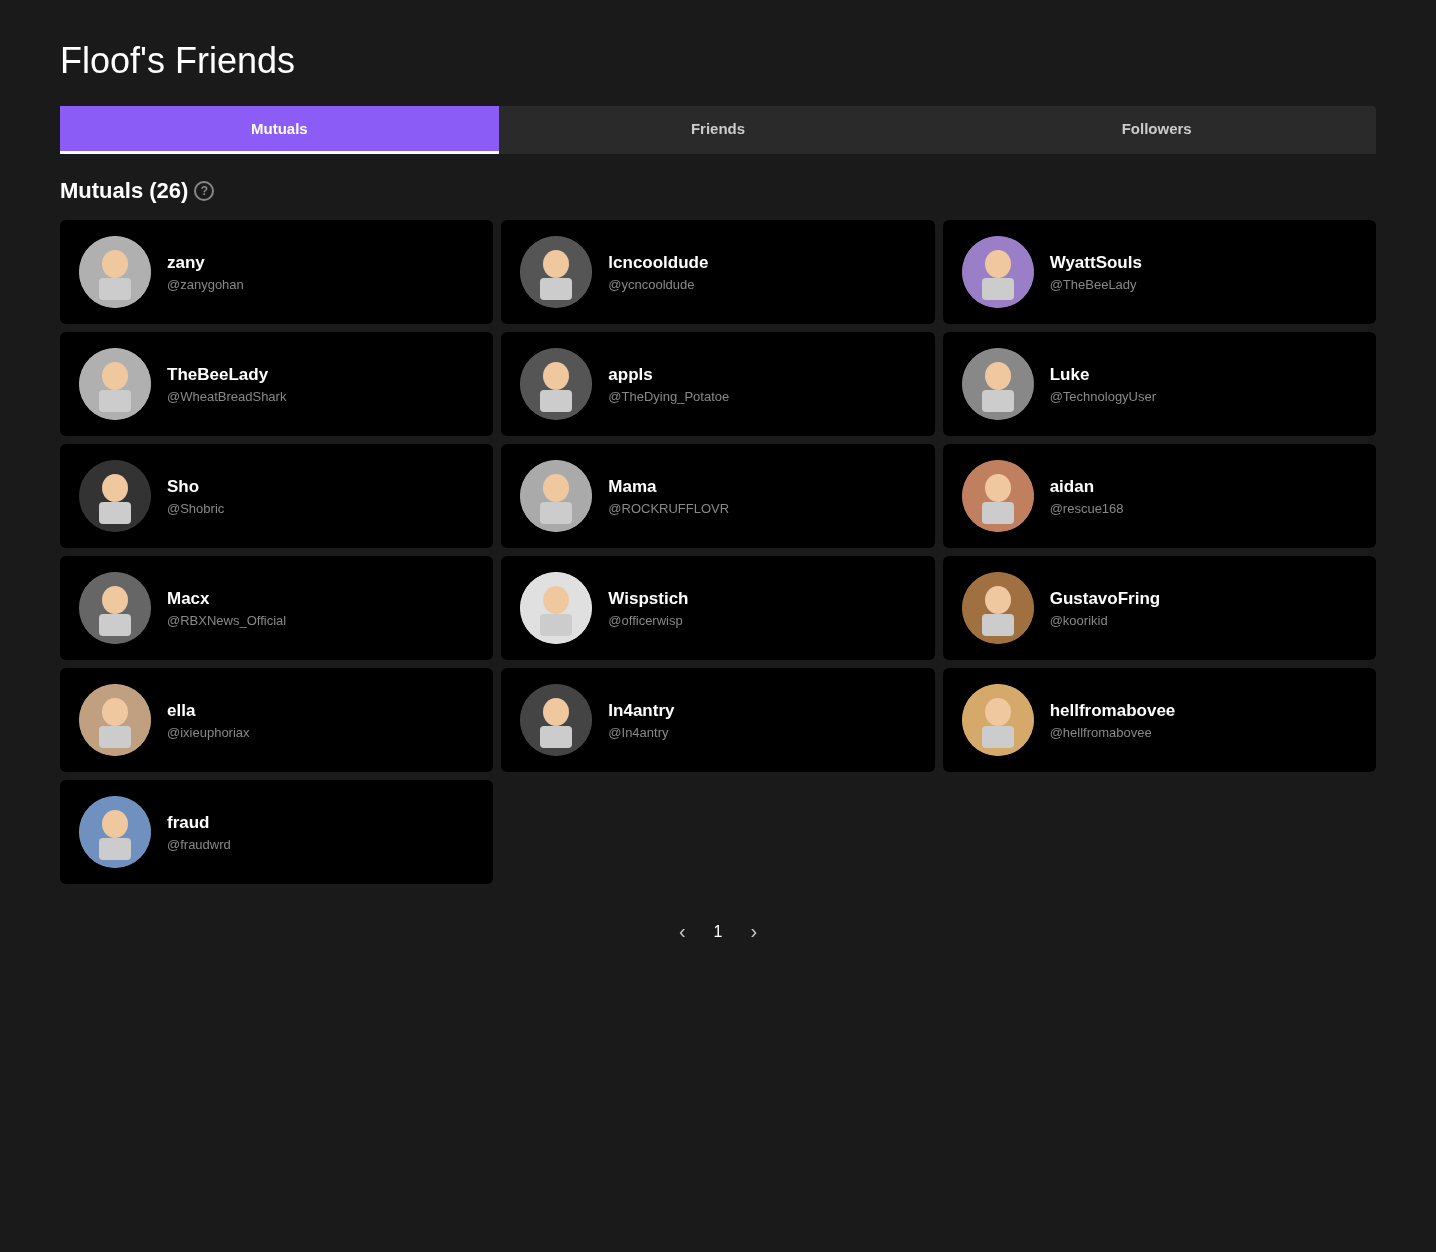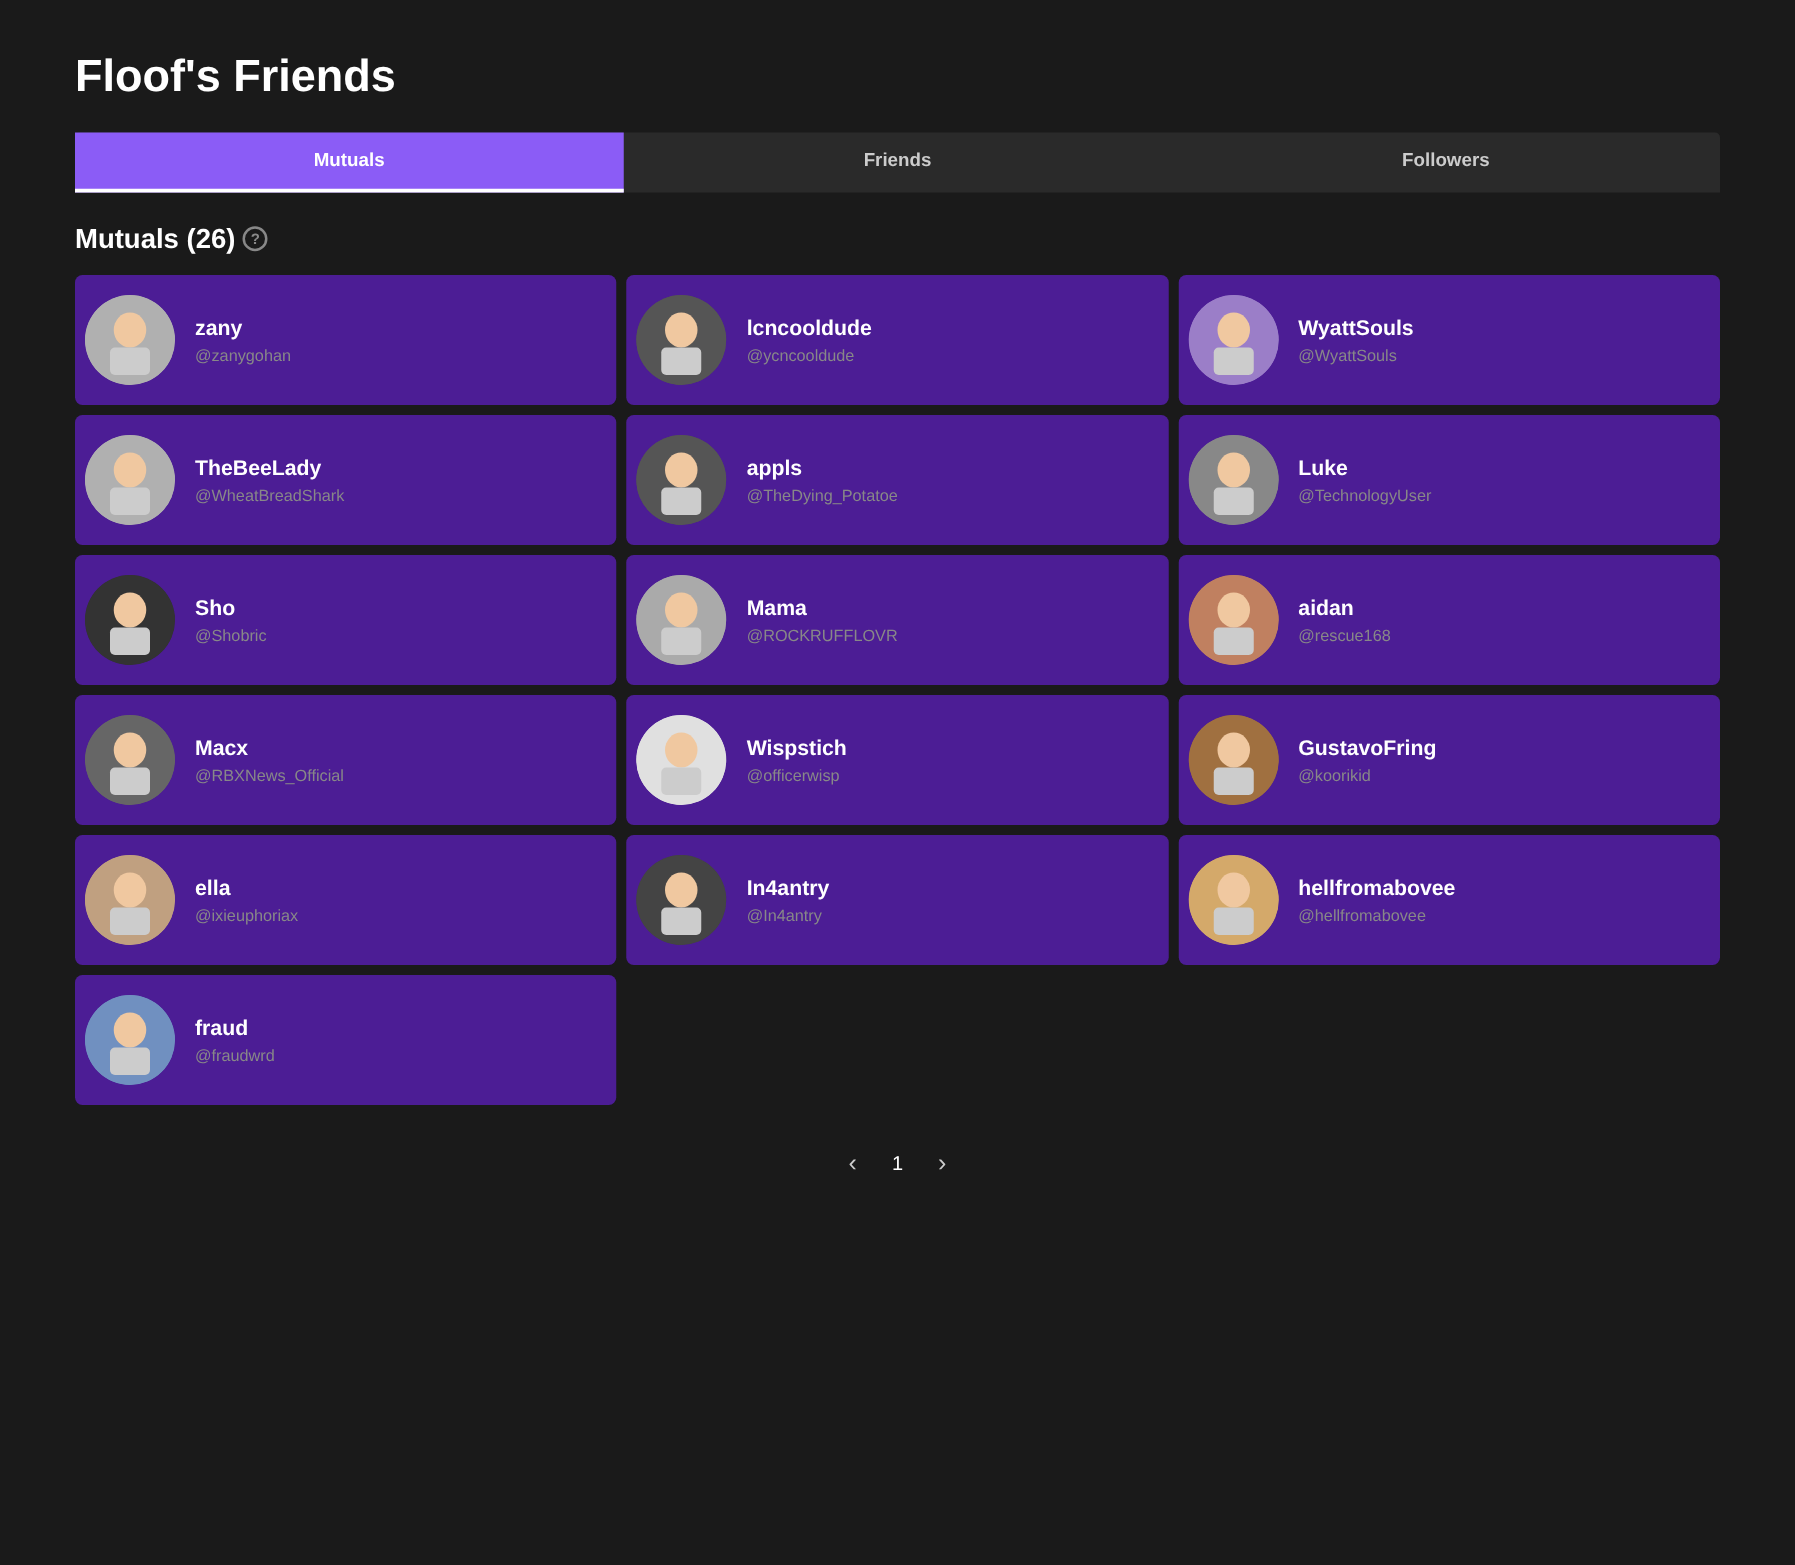--- a/index.html
+++ b/index.html
@@ -7,21 +7,21 @@
     body {
       background-color: #1a1a1a;
       color: #ffffff;
       font-family: -apple-system, BlinkMacSystemFont, 'Segoe UI', Arial, sans-serif;
       min-height: 1252px;
       padding: 40px 60px;
     }
 
     .page-title {
       font-size: 36px;
-      font-weight: 700;
+      font-weight: 400;
       color: #ffffff;
       margin-bottom: 24px;
     }
 
     .tabs {
       display: flex;
       background-color: #2a2a2a;
       border-radius: 4px 4px 0 0;
       margin-bottom: 0;
     }
@@ -68,23 +68,23 @@
       cursor: pointer;
     }
 
     .friends-grid {
       display: grid;
       grid-template-columns: repeat(3, 1fr);
       gap: 8px;
     }
 
     .friend-card {
-      background-color: #4c1d95;
+      background-color: #000000;
       border-radius: 6px;
-      padding: 16px 8px;
+      padding: 16px 19px;
       display: flex;
       align-items: center;
       gap: 16px;
       cursor: pointer;
       transition: background-color 0.15s;
     }
 
     .avatar {
       width: 72px;
       height: 72px;
@@ -210,21 +210,21 @@
     <div class="friend-card">
       <div class="avatar av-wyattsouls" style="font-size: 28px; display: flex; align-items: center; justify-content: center;">
         <svg viewBox="0 0 72 72" width="72" height="72">
           <circle cx="36" cy="36" r="36" fill="#9b7ec8"></circle>
           <ellipse cx="36" cy="28" rx="13" ry="14" fill="#f0c8a0"></ellipse>
           <rect x="20" y="42" width="32" height="22" rx="4" fill="#cccccc"></rect>
         </svg>
       </div>
       <div class="friend-info">
         <div class="friend-name">WyattSouls</div>
-        <div class="friend-username">@WyattSouls</div>
+        <div class="friend-username">@TheBeeLady</div>
       </div>
     </div>
     <div class="friend-card">
       <div class="avatar av-thebeelady" style="font-size: 28px; display: flex; align-items: center; justify-content: center;">
         <svg viewBox="0 0 72 72" width="72" height="72">
           <circle cx="36" cy="36" r="36" fill="#b0b0b0"></circle>
           <ellipse cx="36" cy="28" rx="13" ry="14" fill="#f0c8a0"></ellipse>
           <rect x="20" y="42" width="32" height="22" rx="4" fill="#cccccc"></rect>
         </svg>
       </div>

